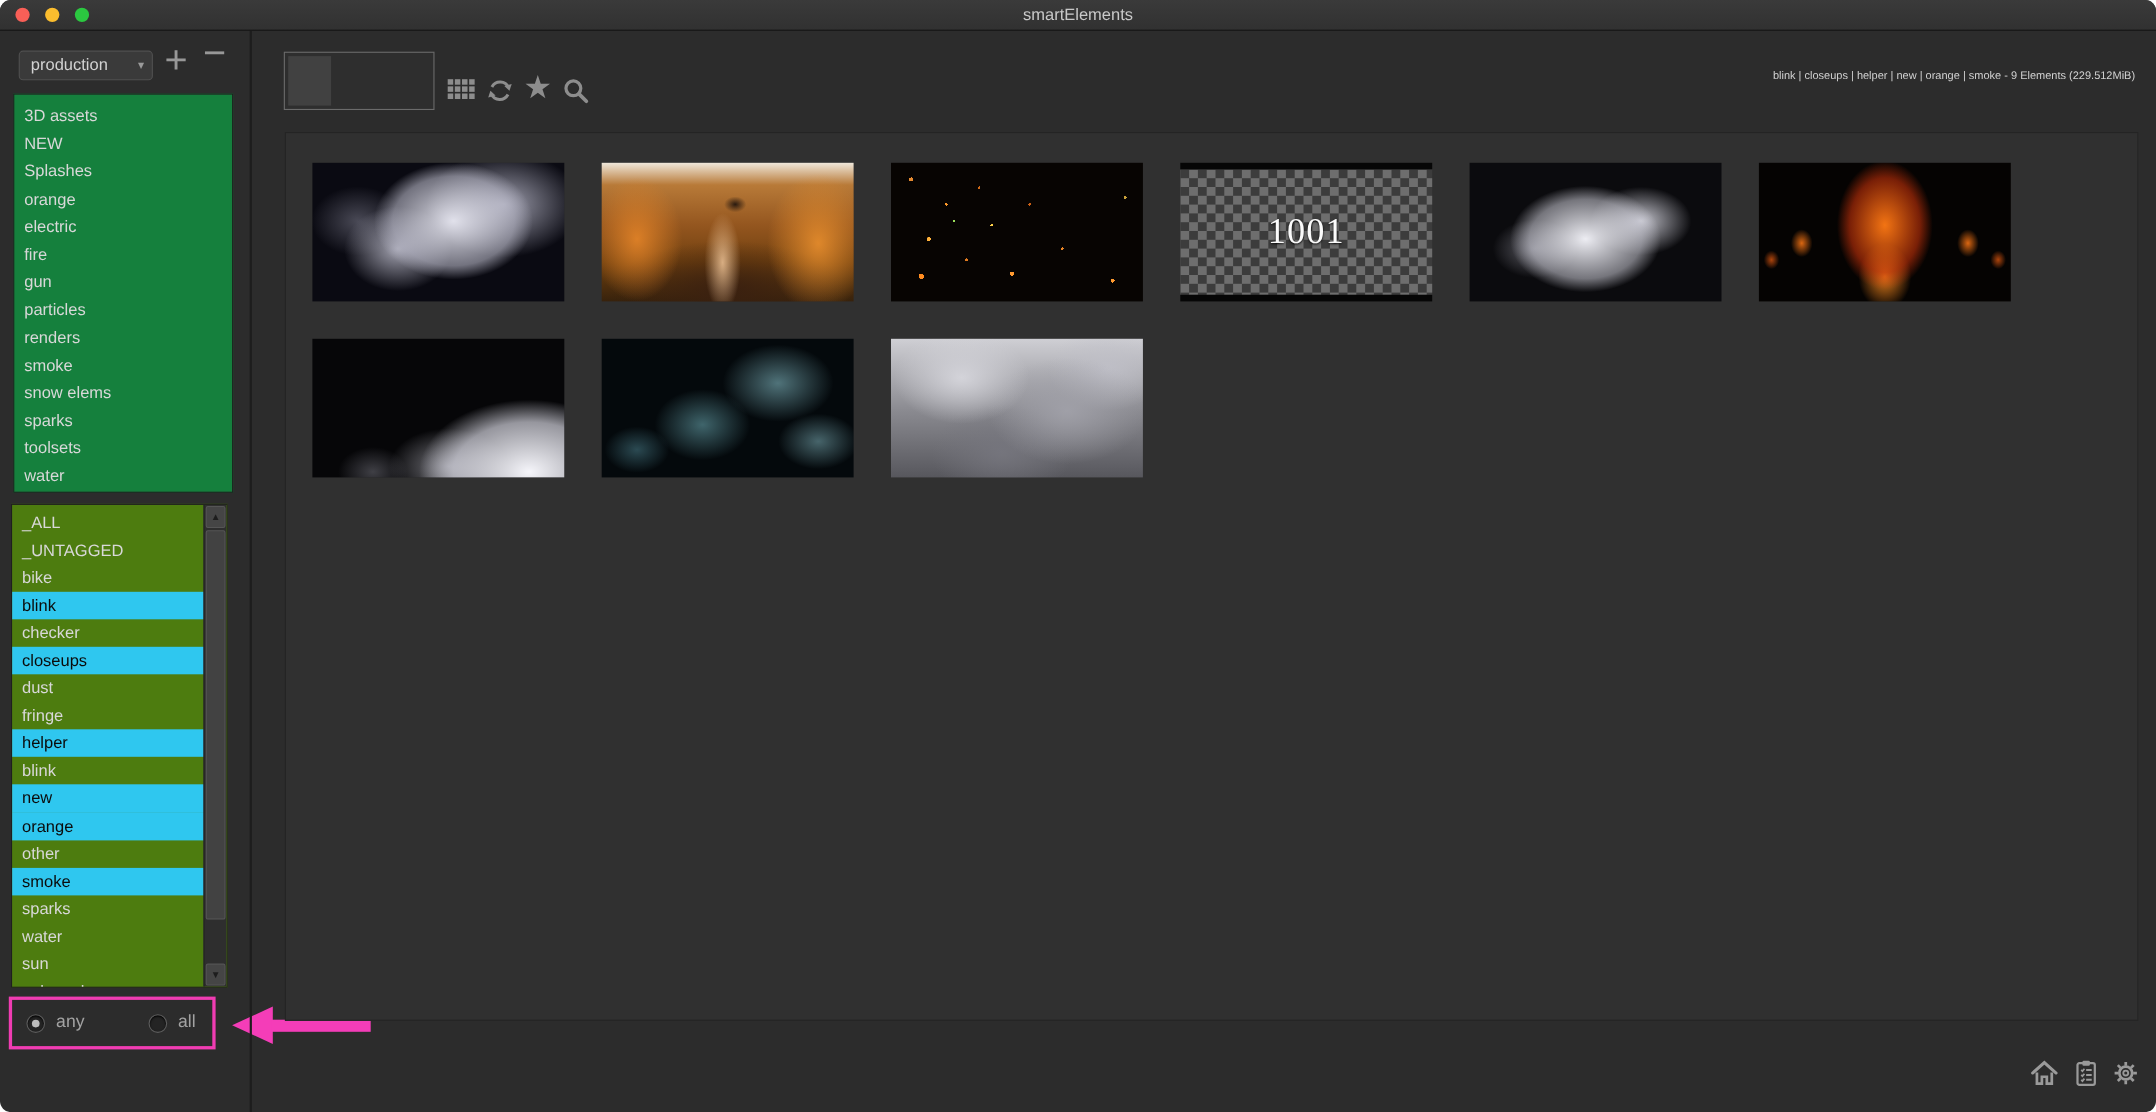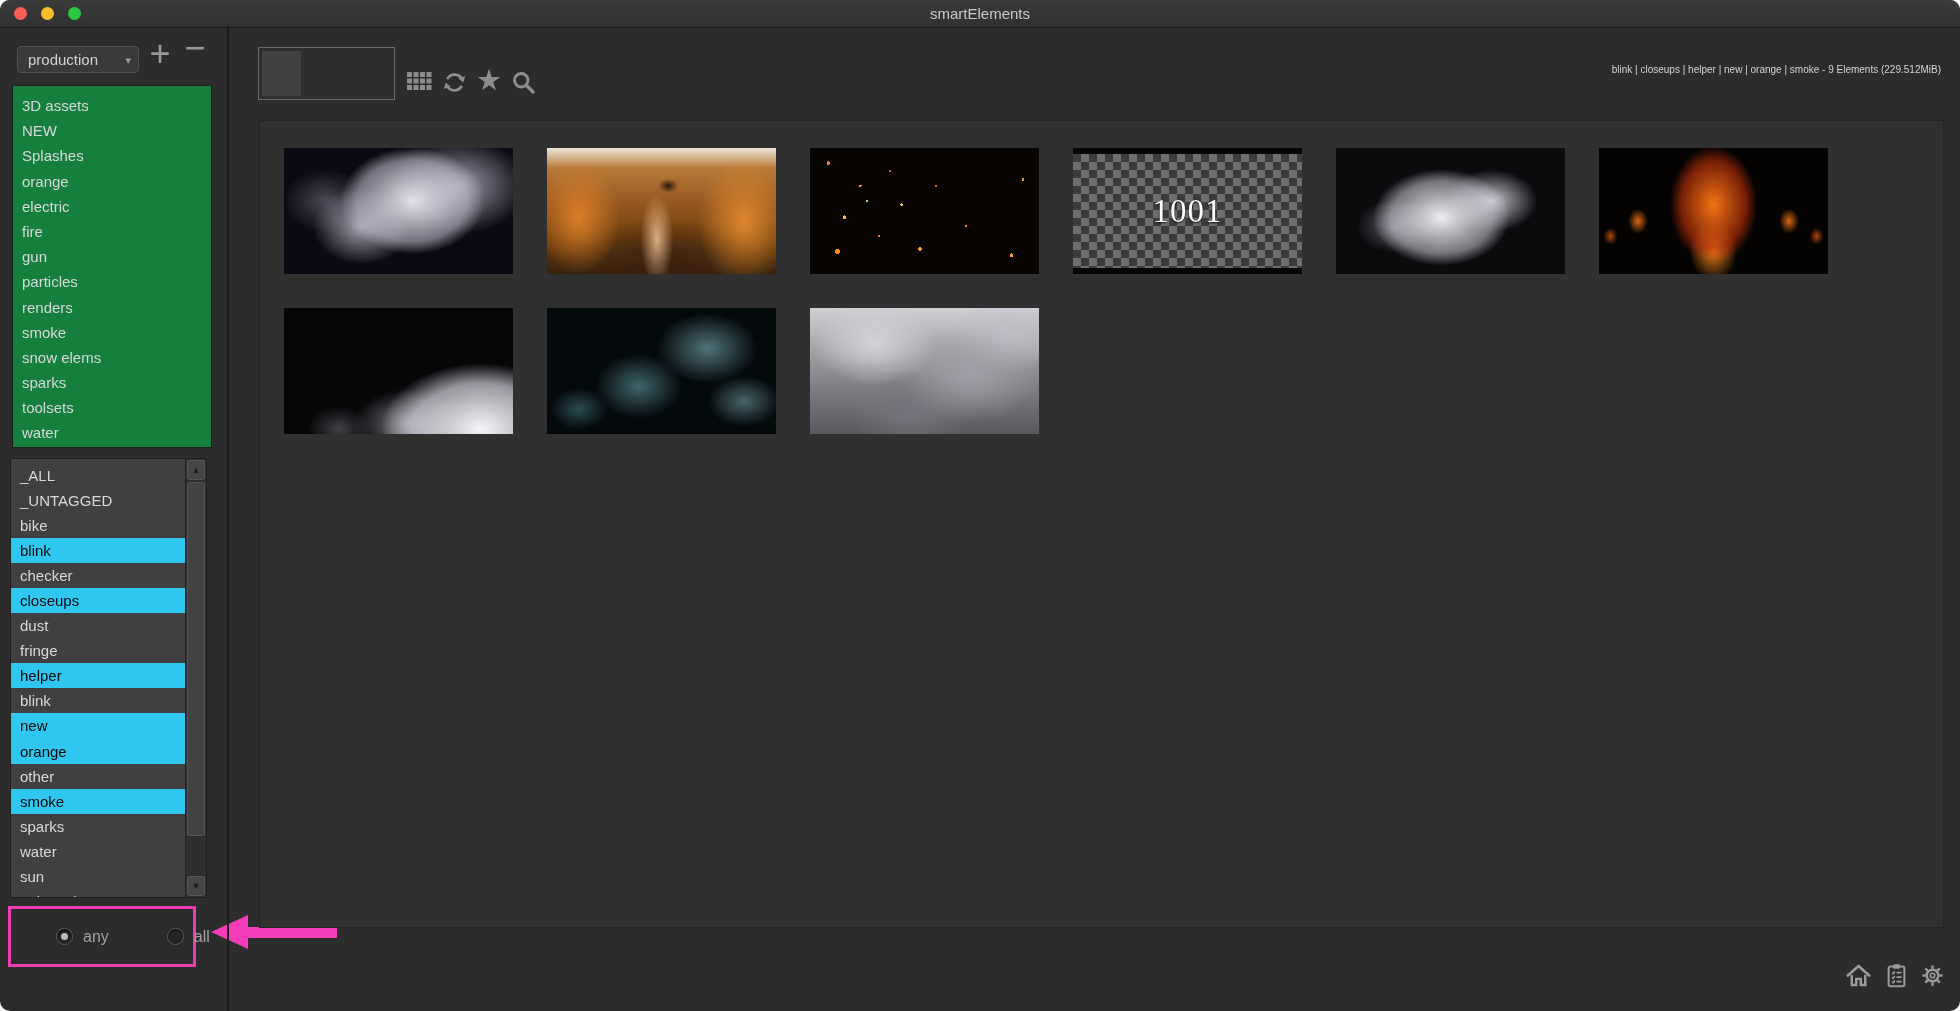--- a/index.html
+++ b/index.html
@@ -22,35 +22,35 @@
   .project-select .chev{position:absolute;right:7px;top:0;color:#9a9a9a;font-size:11px;}
   .side-btn{position:absolute;top:36px;width:32px;height:36px;color:#989898;font-size:36px;
     line-height:36px;text-align:center;font-weight:400;}
   .btn-add{left:144px;}
   .btn-remove{left:179px;top:30px;}
 
   .category-list{position:absolute;left:12px;top:85px;width:200px;height:363px;background:#15803d;
     border:1px solid #1f1f1f;box-sizing:border-box;padding-top:7px;overflow:hidden;}
   .cat-item{height:25.2px;line-height:25.2px;padding-left:9px;color:#d8d8d8;font-size:15px;white-space:nowrap;}
 
-  .tag-panel{position:absolute;left:10px;top:458px;width:197px;height:440px;background:#404040;
+  .tag-panel{position:absolute;left:10px;top:458px;width:197px;height:440px;background:#4d7c0f;
     border:1px solid #1f1f1f;box-sizing:border-box;overflow:hidden;}
   .tag-rows{position:absolute;left:0;top:0;right:20px;bottom:0;padding-top:4px;overflow:hidden;}
   .tag-item{height:25.05px;line-height:25.05px;padding-left:9px;color:#d8d8d8;font-size:15px;white-space:nowrap;}
   .tag-item.selected{background:#2fc7ef;color:#0b0b0b;}
   .tag-scrollbar{position:absolute;right:0;top:0;bottom:0;width:20px;background:#2e2e2e;border-left:1px solid #232323;}
   .sb-btn{position:absolute;left:1px;right:1px;height:18px;background:#454545;border:1px solid #555;
     text-align:center;color:#1d1d1d;font-size:9px;line-height:18px;border-radius:2px;}
   .sb-btn.up{top:1px;}
   .sb-btn.down{bottom:1px;}
   .sb-thumb{position:absolute;left:1px;right:1px;top:23px;height:352px;background:#424242;
     border:1px solid #565656;border-radius:2px;}
 
-  .match-box{position:absolute;left:8px;top:906px;width:188px;height:61px;border:3px solid #f03cb2;
-    box-sizing:border-box;display:flex;align-items:center;padding-left:32px;}
+  .match-box{position:absolute;left:8px;top:906px;width:188px;height:48px;border:3px solid #f03cb2;
+    box-sizing:border-box;display:flex;align-items:center;}
   .radio-opt{display:flex;align-items:center;margin-left:13px;}
   .radio-opt:nth-child(2){margin-left:58px;}
   .radio-circle{width:15px;height:15px;border-radius:50%;background:#242424;border:1px solid #5c5c5c;
     box-shadow:inset 0 1px 2px #000;position:relative;}
   .radio-opt.selected .radio-circle::after{content:"";position:absolute;left:4px;top:4px;width:7px;height:7px;
     border-radius:50%;background:#bcbcbc;}
   .radio-label{margin-left:10px;color:#a2a2a2;font-size:16px;}
 
   .annot-arrow-head{position:absolute;left:211px;top:915px;width:0;height:0;
     border-top:17px solid transparent;border-bottom:17px solid transparent;border-right:37px solid #f43db8;}

